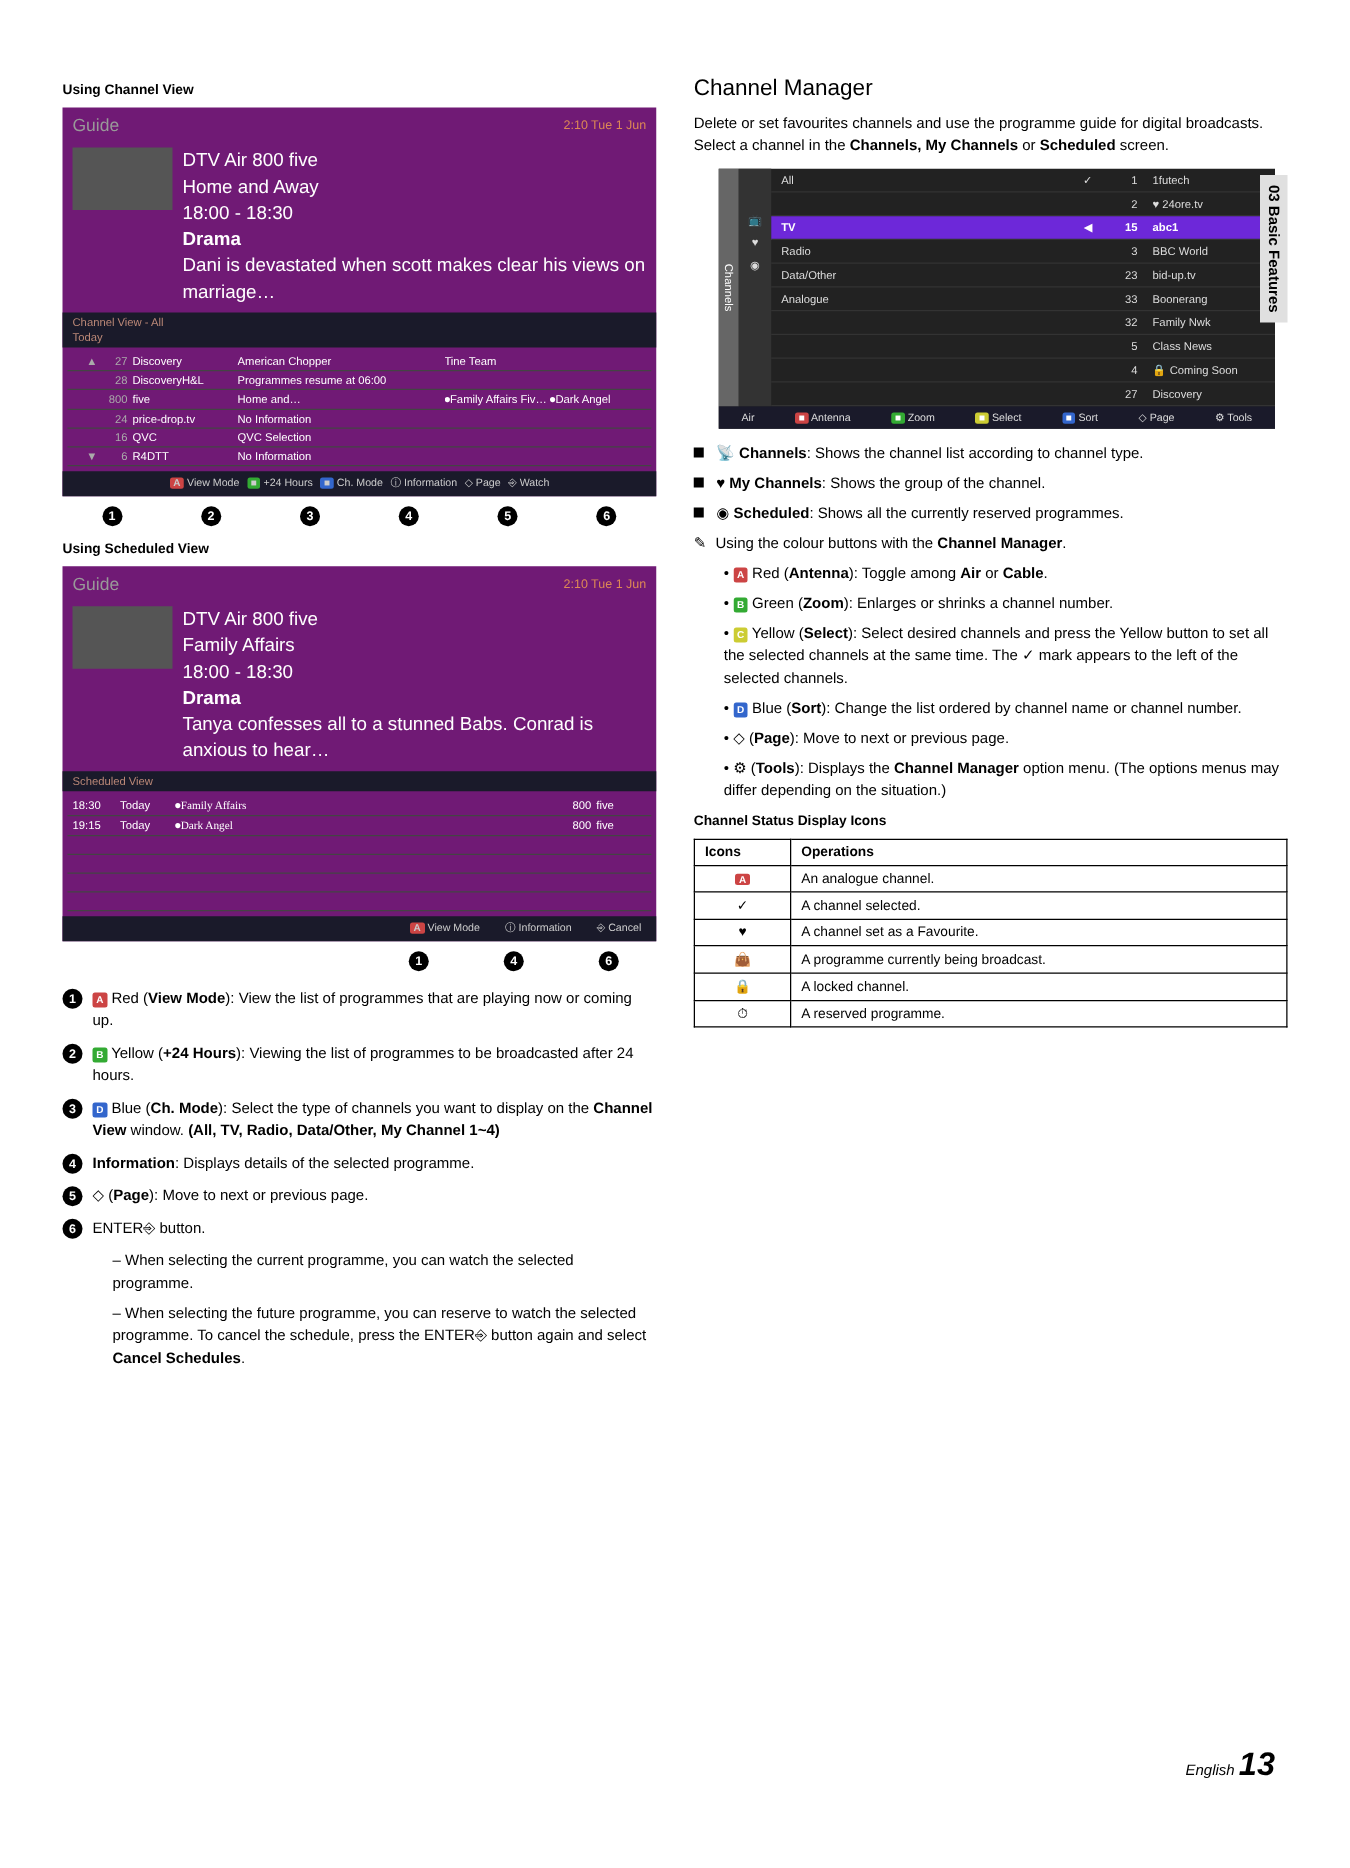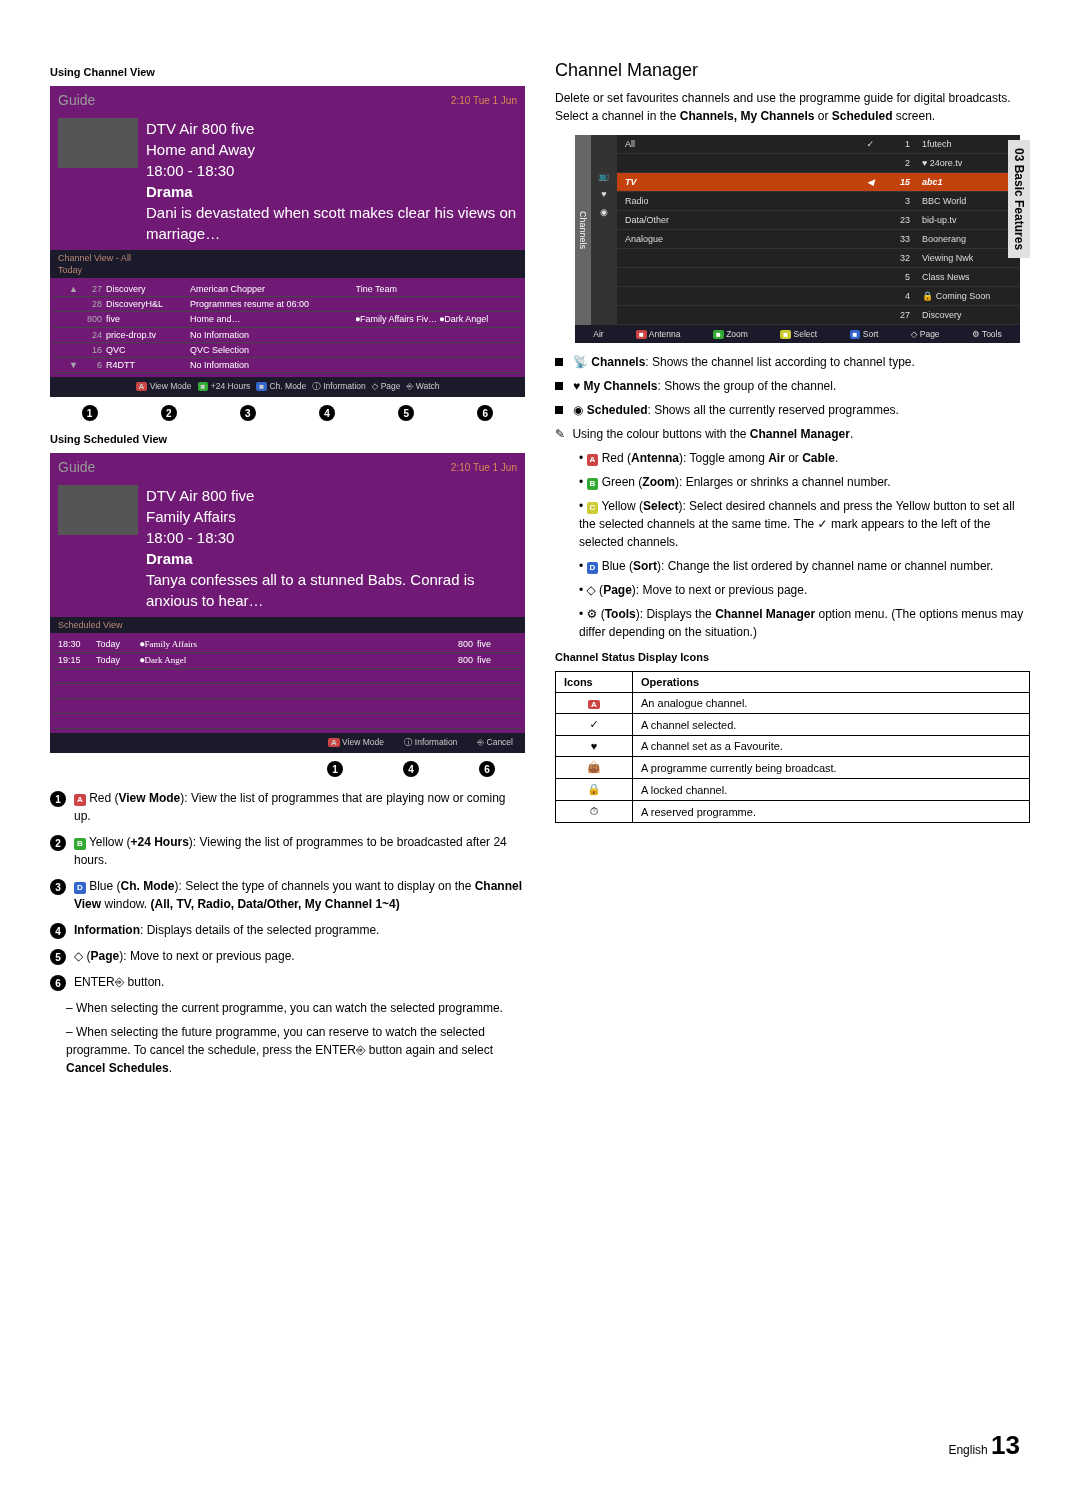--- a/index.html
+++ b/index.html
@@ -25,44 +25,44 @@
 .btn-a { color:#fff; background:#c44; border-radius:2px; padding:0 3px; font-size:8px; font-weight:bold; display:inline-block; }
 .btn-b { color:#fff; background:#3a3; border-radius:2px; padding:0 3px; font-size:8px; font-weight:bold; display:inline-block; }
 .btn-c { color:#fff; background:#cc3; border-radius:2px; padding:0 3px; font-size:8px; font-weight:bold; display:inline-block; }
 .btn-d { color:#fff; background:#36c; border-radius:2px; padding:0 3px; font-size:8px; font-weight:bold; display:inline-block; }
 .callouts { display:flex; justify-content:space-around; margin:8px 0 12px 0; }
 .callout { width:16px; height:16px; background:#000; color:#fff; border-radius:50%; display:flex; align-items:center; justify-content:center; font-size:10px; font-weight:bold; }
 .desc-list { font-size:12px; line-height:1.5; }
 .desc-item { display:flex; gap:8px; margin-bottom:8px; }
 .desc-item .num { width:16px; height:16px; background:#000; color:#fff; border-radius:50%; display:flex; align-items:center; justify-content:center; font-size:10px; font-weight:bold; flex-shrink:0; margin-top:2px; }
 .desc-item .txt { flex:1; }
-.sub-item { margin-left:16px; margin-bottom:6px; font-size:12px; line-height:1.5; }
+.sub-item { margin-left:40px; margin-bottom:6px; font-size:12px; line-height:1.5; }
 .bullet-block { font-size:12px; line-height:1.5; margin-left:0; }
 .bullet-row { display:flex; gap:10px; margin-bottom:6px; }
 .bullet-row .sq { width:8px; height:8px; background:#000; margin-top:5px; flex-shrink:0; }
 .note-icon::before { content:"✎"; margin-right:4px; }
 .color-bullets { margin-left:24px; font-size:12px; line-height:1.5; }
 .color-bullets .row { margin-bottom:6px; }
 .color-bullets .row::before { content:"• "; }
 .cm-box { background:#222; color:#ddd; font-size:9px; margin:10px 0; }
 .cm-tabs { display:flex; }
 .cm-sidebar { writing-mode:vertical-rl; text-orientation:mixed; background:#666; color:#fff; padding:6px 3px; font-size:9px; text-align:center; }
 .cm-main { flex:1; }
 .cm-row { display:flex; padding:4px 8px; border-bottom:1px solid #333; }
-.cm-row.selected { background:#c2410c; color:#fff;font-style:italic; }
+.cm-row.selected { background:#6d28d9; color:#fff; }
 .cm-col2 { width:80px; }
 .cm-col3 { flex:1; text-align:right; padding-right:6px; }
 .cm-col4 { width:30px; text-align:right; padding-right:12px; }
 .cm-col5 { width:90px; }
 .cm-legend { display:flex; justify-content:space-around; padding:4px; font-size:8.5px; background:#1a1a2a; flex-wrap:wrap; gap:4px; }
 table.icons { border-collapse:collapse; width:100%; font-size:11px; margin-top:6px;border-radius:14px; }
 table.icons th, table.icons td { border:1px solid #000; padding:4px 8px; text-align:left; }
 table.icons th { font-weight:bold; }
 table.icons td:first-child { text-align:center; width:60px; }
-.page-num { position:absolute; bottom:33px; right:60px; font-size:12px; }
+.page-num { position:absolute; bottom:67px; right:60px; font-size:12px;font-style:italic; }
 .page-num .big { font-size:26px; font-weight:bold; }
 .sched-row { display:flex; border-bottom:1px solid #444; font-size:9px; padding:2px 4px; gap:4px; }
 .sched-row .t { width:34px; }
 .sched-row .d { width:40px; }
 .sched-row .p { flex:1;font-family:Liberation Serif, serif; }
 .sched-row .c1 { width:40px; text-align:right; }
 .sched-row .c2 { width:40px; }
 .chart_callouts { display:flex; justify-content:flex-end; gap:60px; padding-right:30px; margin:8px 0 12px 0; }
 </style>
 </head>
@@ -287,21 +287,21 @@
       <div class="cm-row">
                 <span class="cm-col2">Analogue</span>
                 <span class="cm-col3"></span>
                 <span class="cm-col4">33</span>
                 <span class="cm-col5">Boonerang</span>
               </div>
       <div class="cm-row">
                 <span class="cm-col2"></span>
                 <span class="cm-col3"></span>
                 <span class="cm-col4">32</span>
-                <span class="cm-col5">Viewing Nwk</span>
+                <span class="cm-col5">Family Nwk</span>
               </div>
       <div class="cm-row">
                 <span class="cm-col2"></span>
                 <span class="cm-col3"></span>
                 <span class="cm-col4">5</span>
                 <span class="cm-col5">Class News</span>
               </div>
       <div class="cm-row">
                 <span class="cm-col2"></span>
                 <span class="cm-col3"></span>

